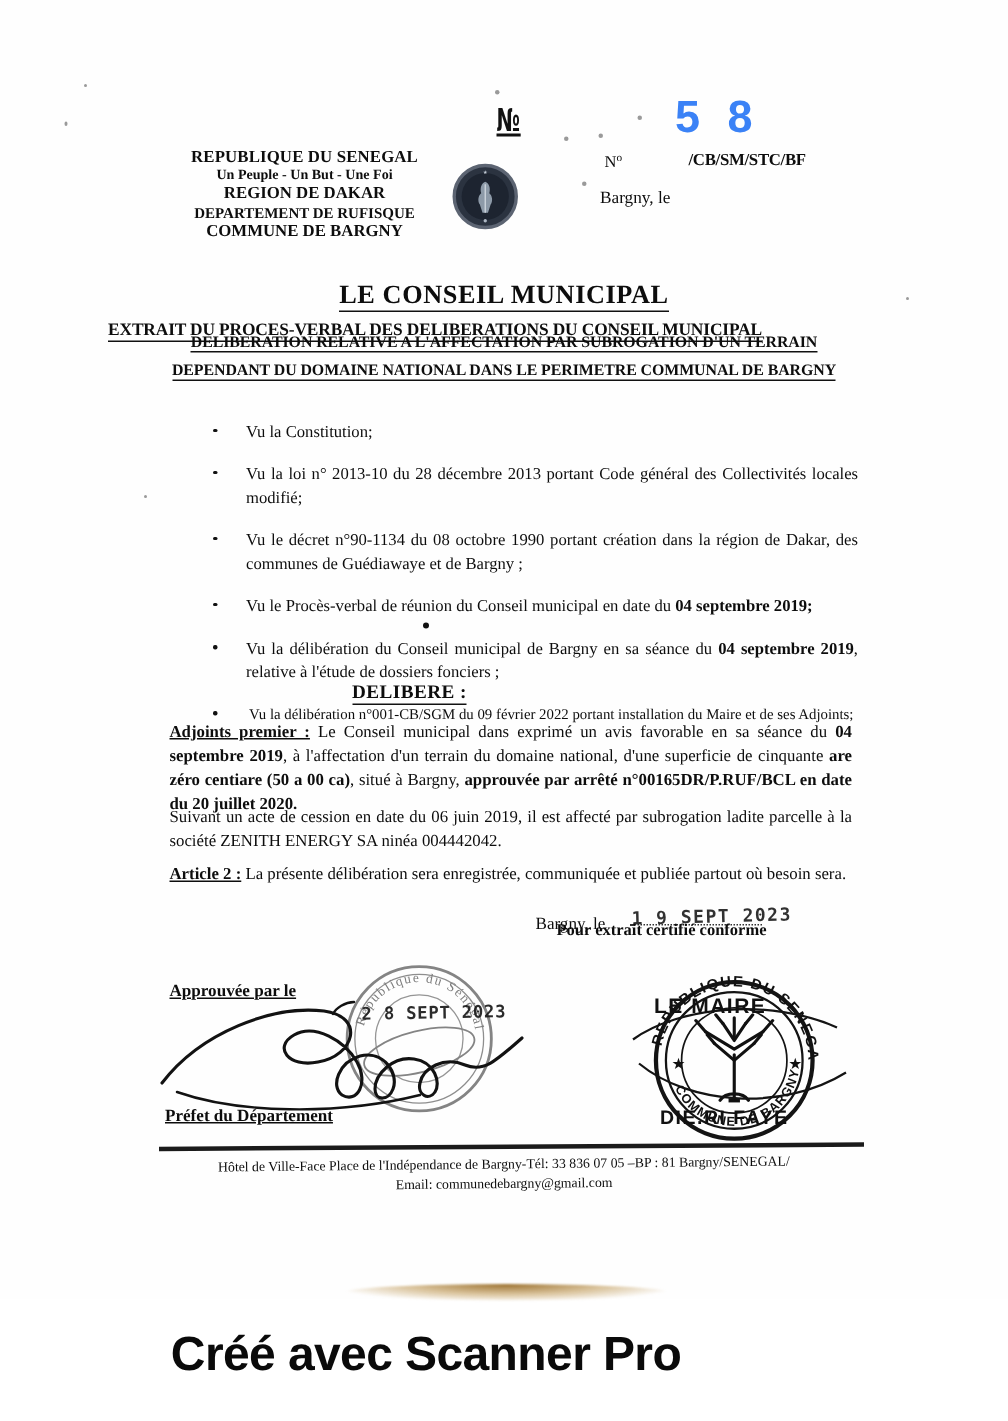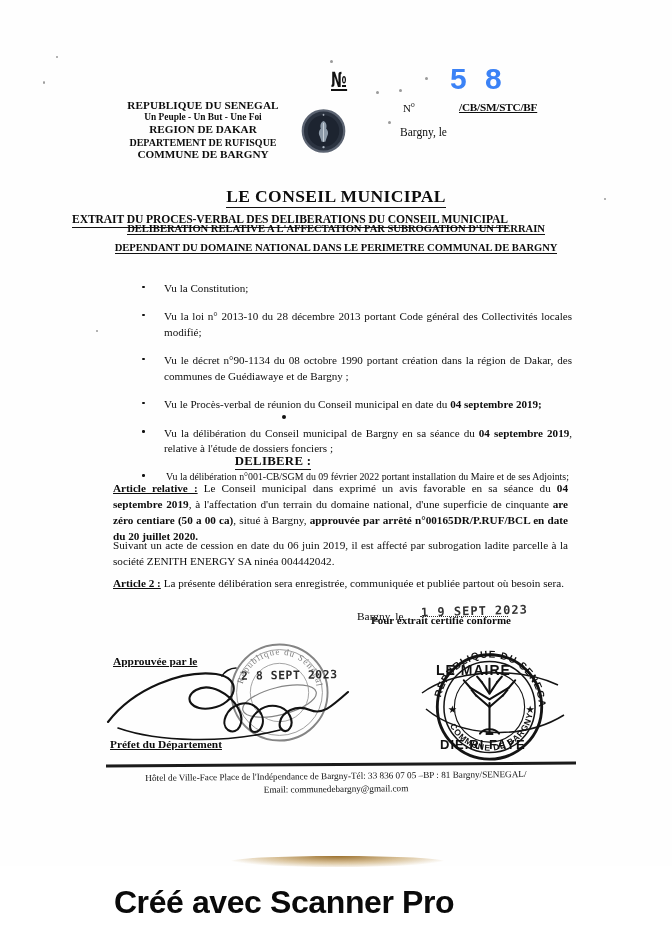--- a/index.html
+++ b/index.html
@@ -97,21 +97,20 @@
     font-size: 11px;
   }
   .hdr-num sup { font-size: 7.5px; }
   .hdr-ref {
     position: absolute;
     left: 459px;
     top: 101px;
     font-size: 11.2px;
     font-weight: 700;
     letter-spacing: -.2px;
-    text-decoration: underline;
   }
   .hdr-city {
     position: absolute;
     left: 400px;
     top: 126px;
     font-size: 11.5px;
   }
 
   
   .title-main {
@@ -423,21 +422,21 @@
       <div class="vu-item last">
         <span class="dot"></span>
         <span>Vu la délibération n°001-CB/SGM du 09 février 2022 portant installation du Maire et de ses Adjoints;</span>
       </div>
     </div>
     <div class="stray-dot"></div>
 
     <div class="delibere"><span>DELIBERE :</span></div>
 
     <div class="body-block art1">
-      <span class="u">Article relative :</span><span> Le Conseil   municipal dans exprimé un avis favorable en sa séance du </span><b>04 septembre 2019</b><span>, à l'affectation d'un terrain du domaine national, d'une superficie de cinquante </span><b>are zéro centiare (50 a 00 ca)</b><span>, situé à Bargny, </span><b>approuvée par arrêté n°00165DR/P.RUF/BCL en date du 20 juillet 2020.</b>
+      <span class="u">Adjoints premier :</span><span> Le Conseil   municipal dans exprimé un avis favorable en sa séance du </span><b>04 septembre 2019</b><span>, à l'affectation d'un terrain du domaine national, d'une superficie de cinquante </span><b>are zéro centiare (50 a 00 ca)</b><span>, situé à Bargny, </span><b>approuvée par arrêté n°00165DR/P.RUF/BCL en date du 20 juillet 2020.</b>
     </div>
 
     <div class="body-block para2">Suivant un acte de cession en date du 06 juin 2019, il est affecté par subrogation ladite parcelle à la société ZENITH ENERGY SA ninéa 004442042.</div>
 
     <div class="body-block art2">
       <span class="u">Article 2 :</span><span> La présente délibération sera enregistrée, communiquée et publiée partout où besoin sera.</span>
     </div>
 
     <div class="sig-city">Bargny, le</div>
     <div class="sig-dots"></div>

